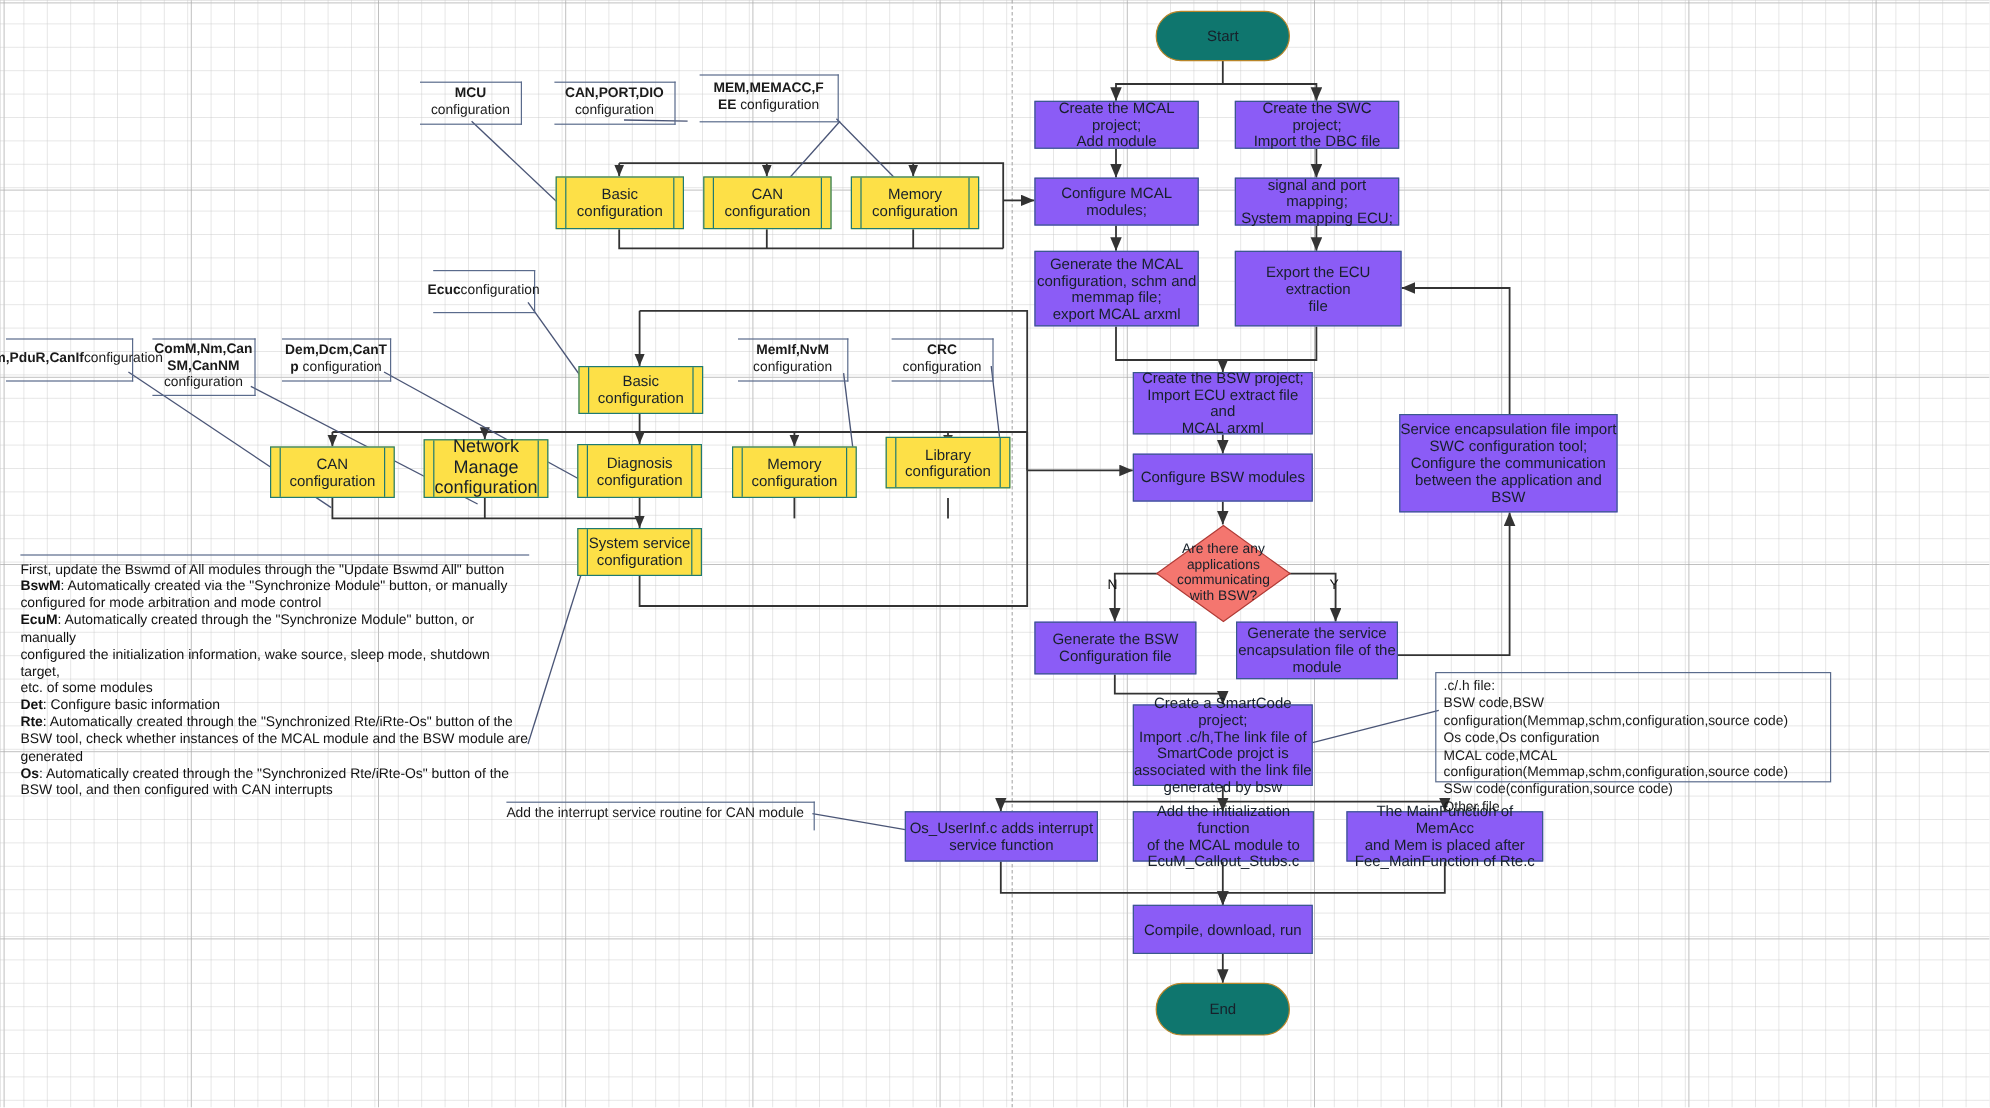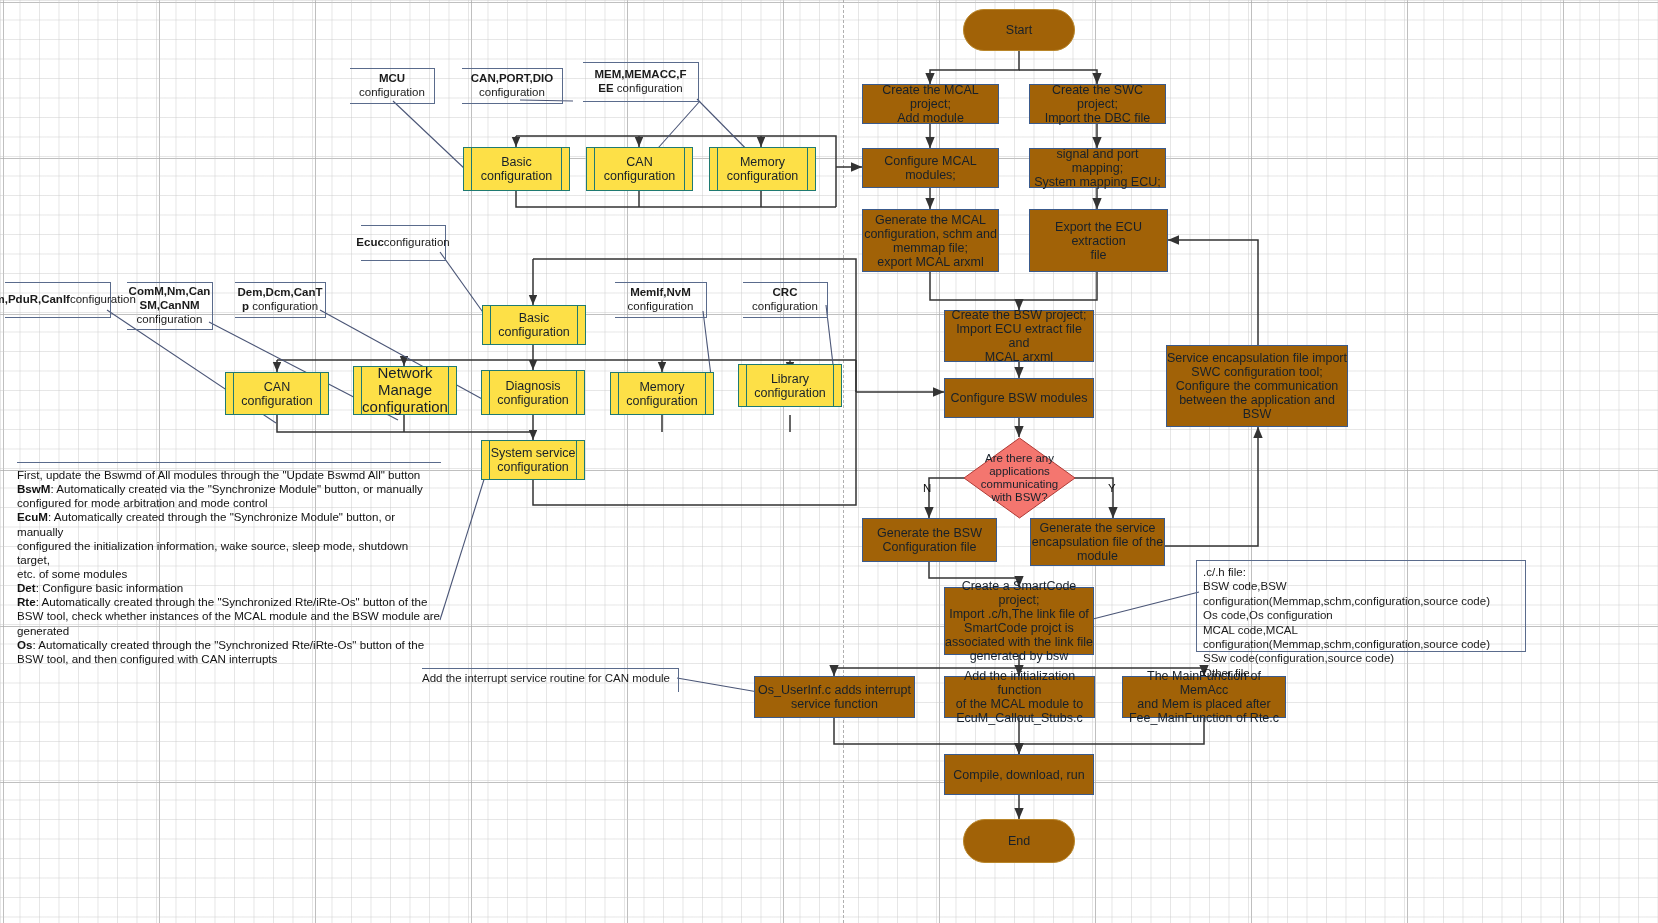--- a/index.html
+++ b/index.html
@@ -23,25 +23,25 @@
     z-index:0;
   }
   #pagebreak{
     position:absolute;left:843px;top:0;width:0;height:923px;
     border-left:1px dashed #b0b0b0;z-index:1;
   }
   svg#wires{position:absolute;left:0;top:0;width:1658px;height:923px;z-index:2;}
   .node{position:absolute;z-index:3;box-sizing:border-box;
         display:flex;align-items:center;justify-content:center;text-align:center;
         color:#17202a;line-height:1.12;}
-  .blue{background:#a16207;border:1px solid #3a5a8c;font-size:12.5px;}
+  .blue{background:#8b5cf6;border:1px solid #3a5a8c;font-size:12.5px;}
   .teal{background:#fde047;border:1px solid #1f7a72;font-size:12.5px;}
   .teal:before,.teal:after{content:"";position:absolute;top:0;bottom:0;width:0;border-left:1px solid #1f7a72;}
   .teal:before{left:7px;} .teal:after{right:7px;}
-  .term{background:#a16207;border:1px solid #b9862a;border-radius:22px;font-size:12.5px;}
+  .term{background:#0f766e;border:1px solid #b9862a;border-radius:22px;font-size:12.5px;}
   .diamond{z-index:3;position:absolute;}
   .diamond .dtext{position:absolute;inset:0;display:flex;align-items:center;justify-content:center;
      text-align:center;font-size:11.5px;line-height:1.15;color:#17202a;}
   .note{position:absolute;z-index:3;font-size:11.5px;color:#1a1a1a;line-height:1.17;}
   .callout{position:absolute;z-index:3;font-size:11.5px;color:#1a1a1a;line-height:1.2;
      text-align:center;display:flex;align-items:center;justify-content:center;}
   .callout b{font-weight:bold;}
   .plainbox{position:absolute;z-index:3;font-size:11.5px;color:#1a1a1a;line-height:1.25;
      border:1px solid #5a6b8c;background:transparent;padding:4px 6px;box-sizing:border-box;}
   .bigtext{position:absolute;z-index:3;font-size:11.6px;color:#111;line-height:1.22;}

